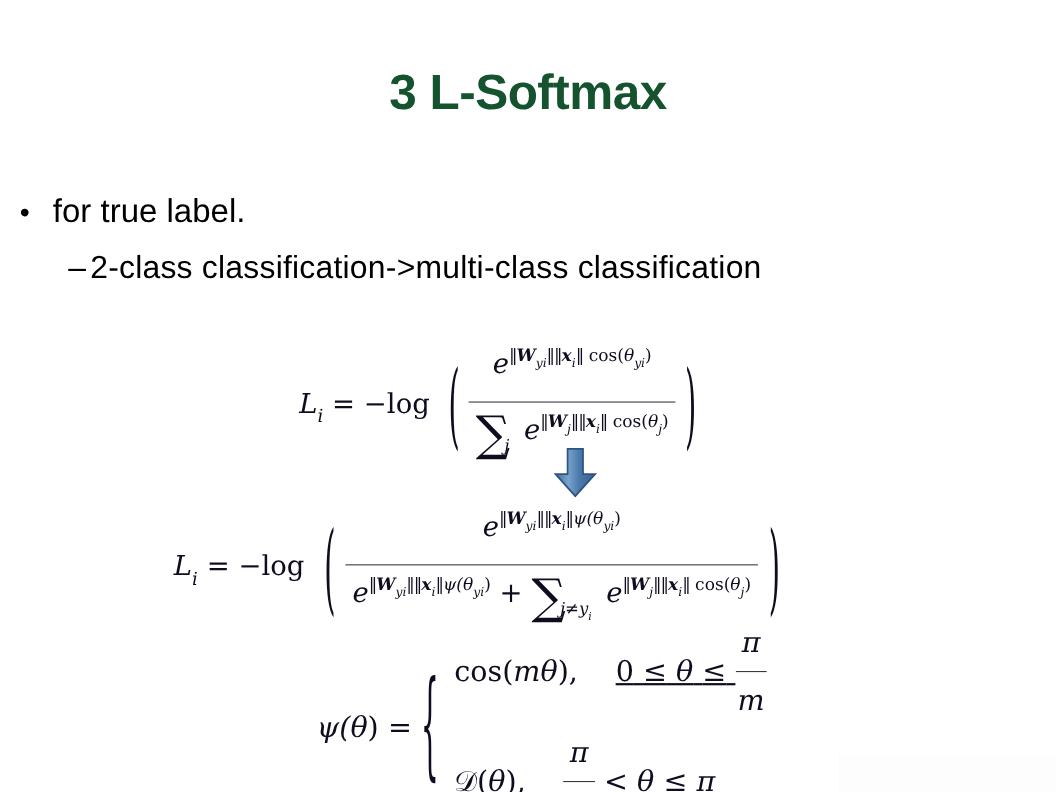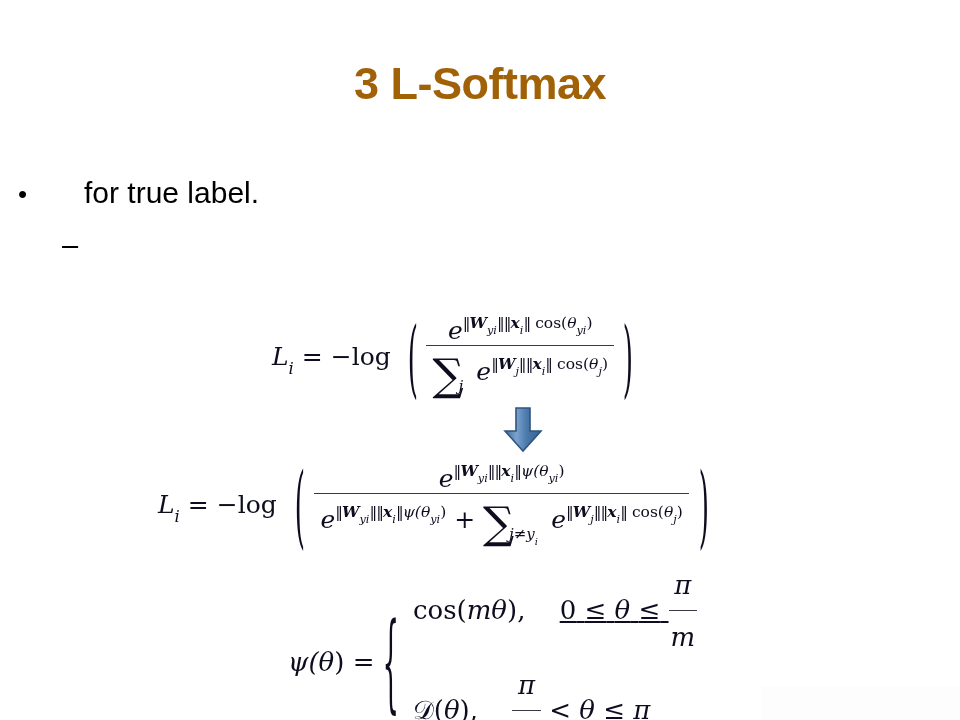--- a/index.html
+++ b/index.html
@@ -21,21 +21,21 @@
     position: absolute;
     left: 0;
     top: 58px;
     width: 960px;
     text-align: center;
     font-family: "Liberation Sans", sans-serif;
     font-weight: bold;
     font-size: 45px;
     line-height: 52px;
     letter-spacing: -0.5px;
-    color: #a16207;
+    color: #14532d;
     white-space: nowrap;
   }
 
   
   #bullet-list {
     position: absolute;
     left: 0;
     top: 172px;
     width: 960px;
   }
@@ -67,21 +67,20 @@
     font-size: 29px;
     width: 20px;
     flex: 0 0 20px;
     color: #000000;
   }
   .bullet-strong {
     font-weight: bold;
   }
   .bullet-normal {
     font-weight: normal;
-    margin-left: 36px;
   }
   .bullet-text-sub {
     font-weight: normal;
     letter-spacing: 0.2px;
   }
 
   
   .math {
     font-family: "DejaVu Serif", "Liberation Serif", serif;
     color: #0d0d1f;
@@ -95,21 +94,21 @@
   
   .frac {
     display: inline-block;
     vertical-align: middle;
     text-align: center;
     position: relative;
     top: -0.05em;
   }
   .frac > .num {
     display: block;
-    padding: 0 6px 0 6px;
+    padding: 0 6px 20px 6px;
     border-bottom: 1.6px solid #3a3a46;
   }
   .frac > .den {
     display: block;
     padding: 3px 6px 0 6px;
     text-align: center;
   }
   .frac.tight > .num { padding: 0 2px 1px 2px; }
   .frac.tight > .den { padding: 2px 2px 0 2px; }
 
@@ -226,20 +225,21 @@
 
 <div id="bullet-list">
 
   <div class="bullet-row level-1">
     <span class="bullet-marker">•</span>
     <span class="bullet-normal"> for true label.</span>
   </div>
 
   <div class="bullet-row level-2">
     <span class="dash-marker">–</span>
+    <span class="bullet-text-sub">2-class classification-&gt;multi-class classification</span>
   </div>
 
 </div>
 
 <div class="math" id="formula-1">
   <span class="mi">L</span><span class="sub mi">i</span>
   <span class="mup">=</span>
   <span class="mup">−</span><span class="mup">log</span>
   <span class="paren p1">(</span><span class="frac"><span class="num"><span class="mi">e</span><span class="sup"><span class="norm">‖</span><span class="mb">W</span><span class="sub mi">y</span><span class="sub mi">i</span><span class="norm">‖‖</span><span class="mb">x</span><span class="sub mi">i</span><span class="norm">‖</span> <span class="mup">cos(</span><span class="mi">θ</span><span class="sub mi">y</span><span class="sub mi">i</span><span class="mup">)</span></span></span><span class="den"><span class="bigop">∑</span><span class="bigop-sub mi">j</span> <span class="mi">e</span><span class="sup"><span class="norm">‖</span><span class="mb">W</span><span class="sub mi">j</span><span class="norm">‖‖</span><span class="mb">x</span><span class="sub mi">i</span><span class="norm">‖</span> <span class="mup">cos(</span><span class="mi">θ</span><span class="sub mi">j</span><span class="mup">)</span></span></span></span><span class="paren p1">)</span>
 </div>

